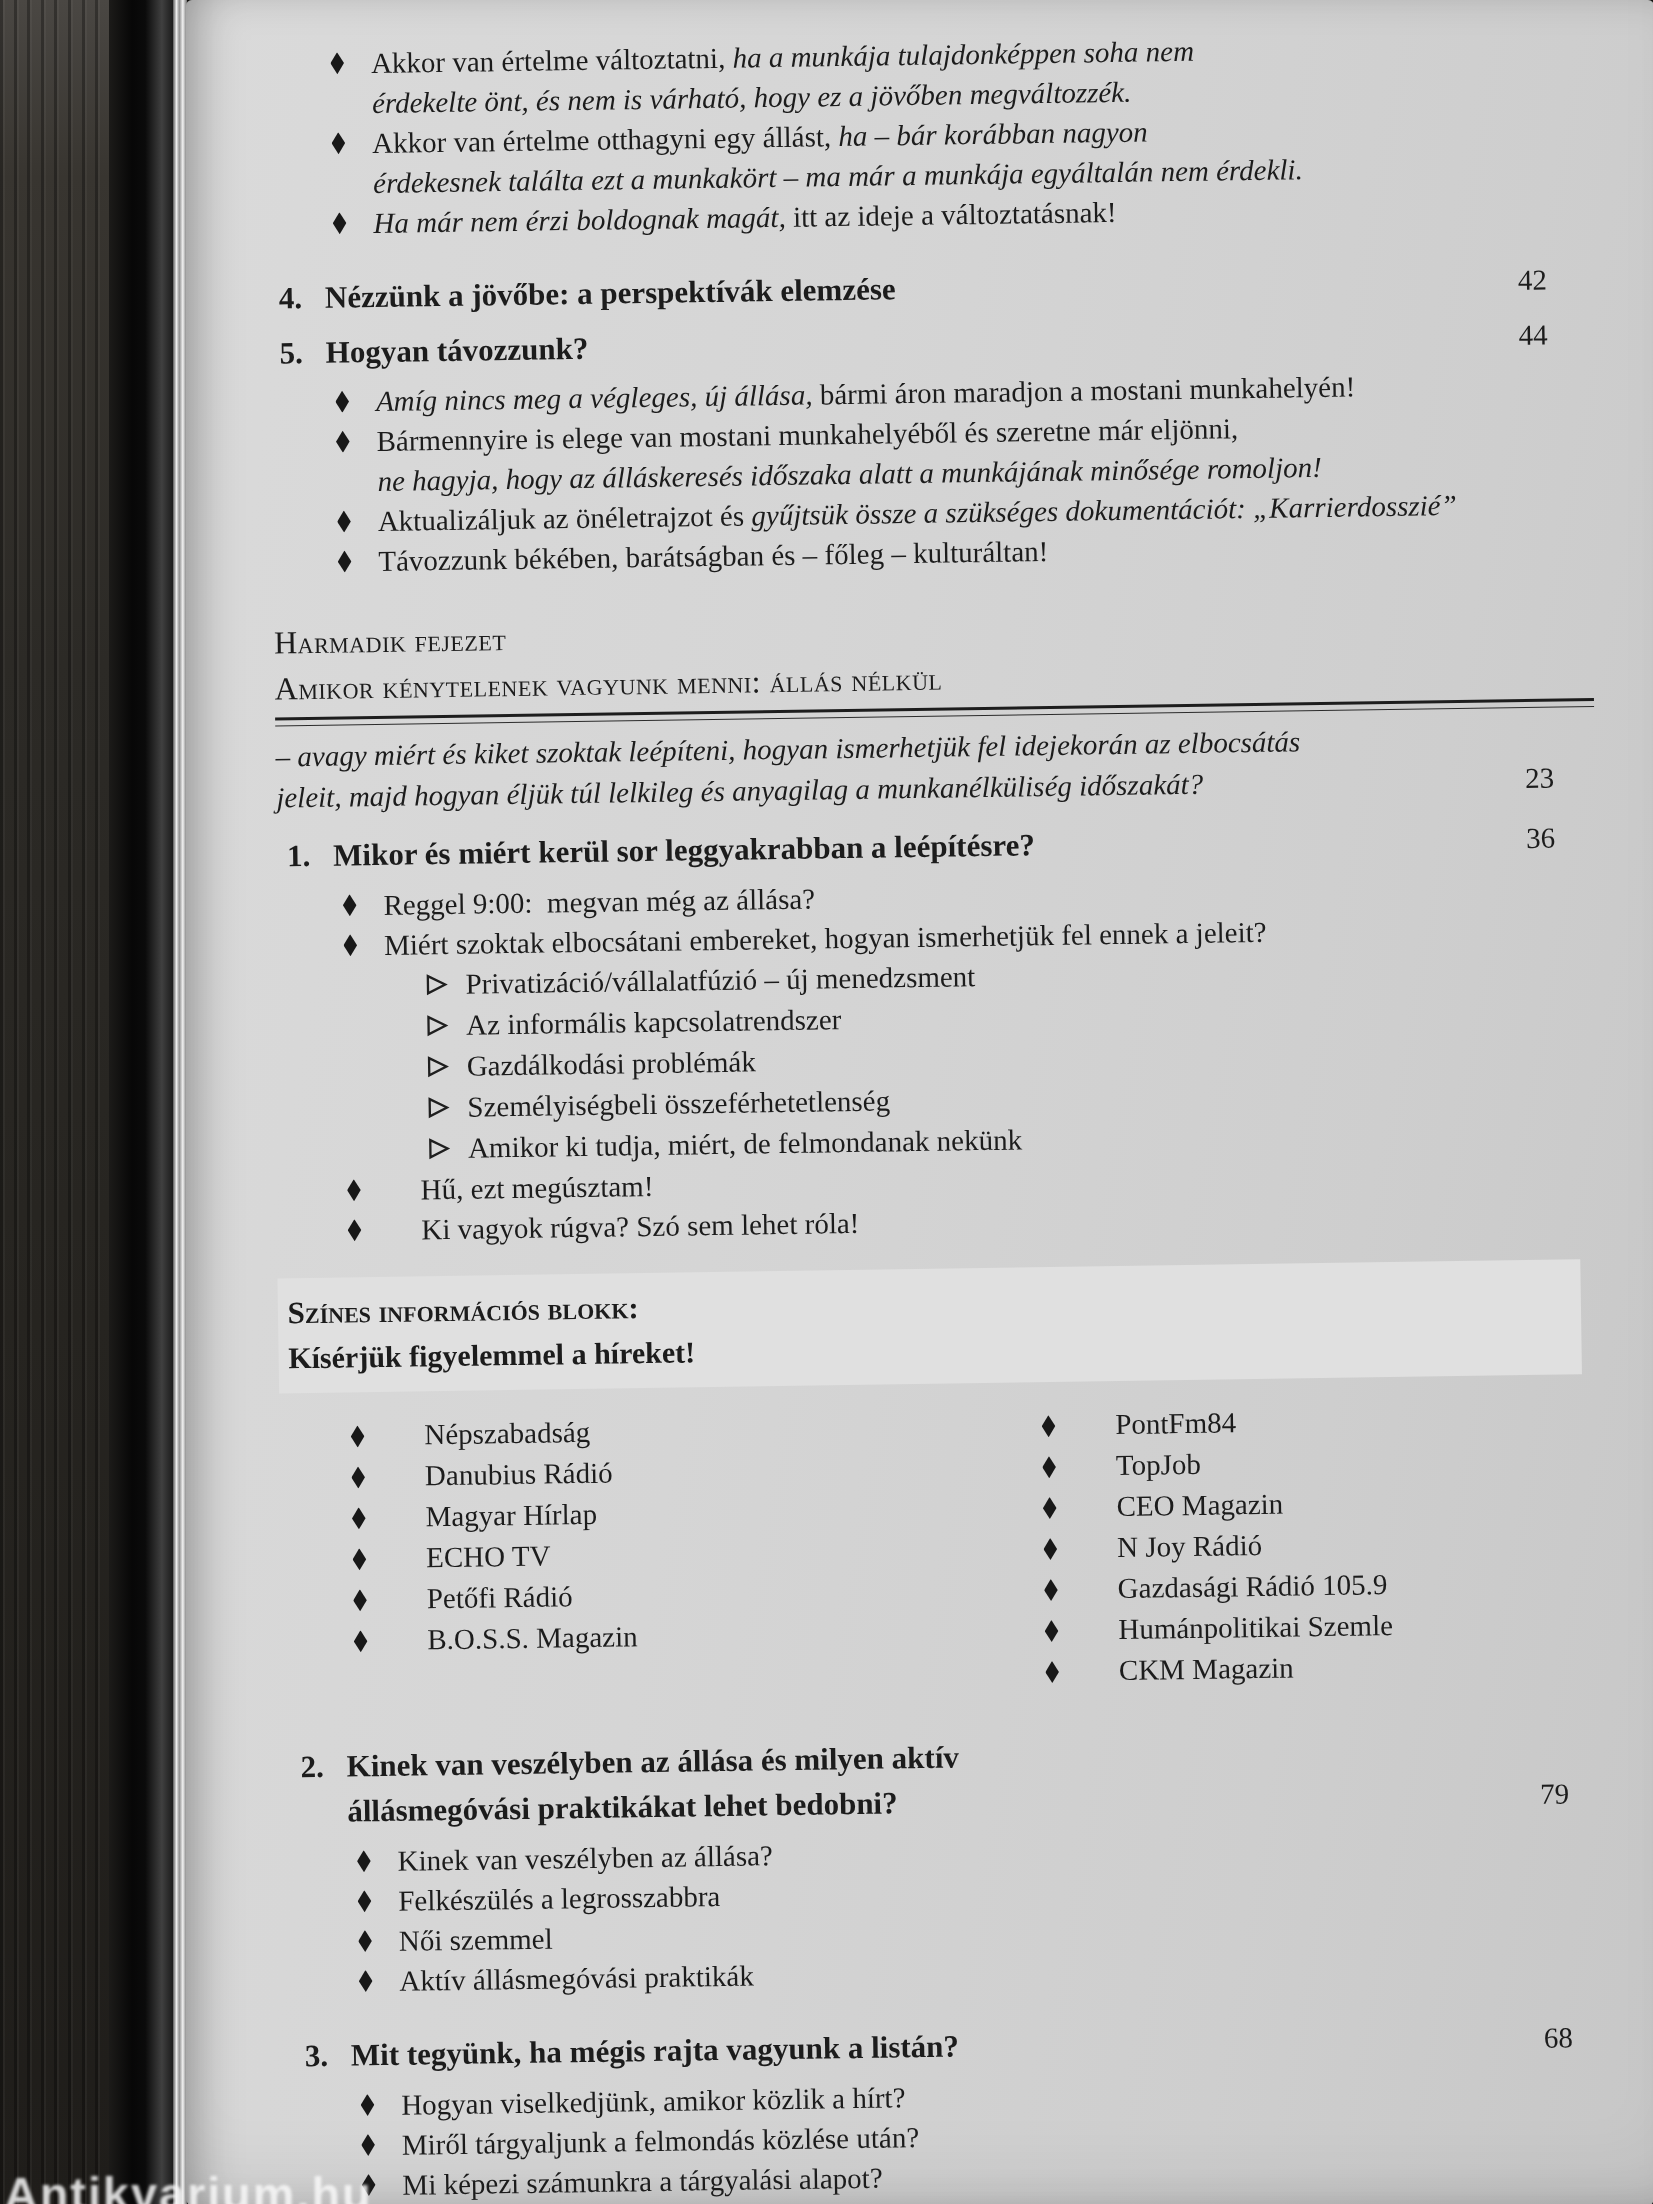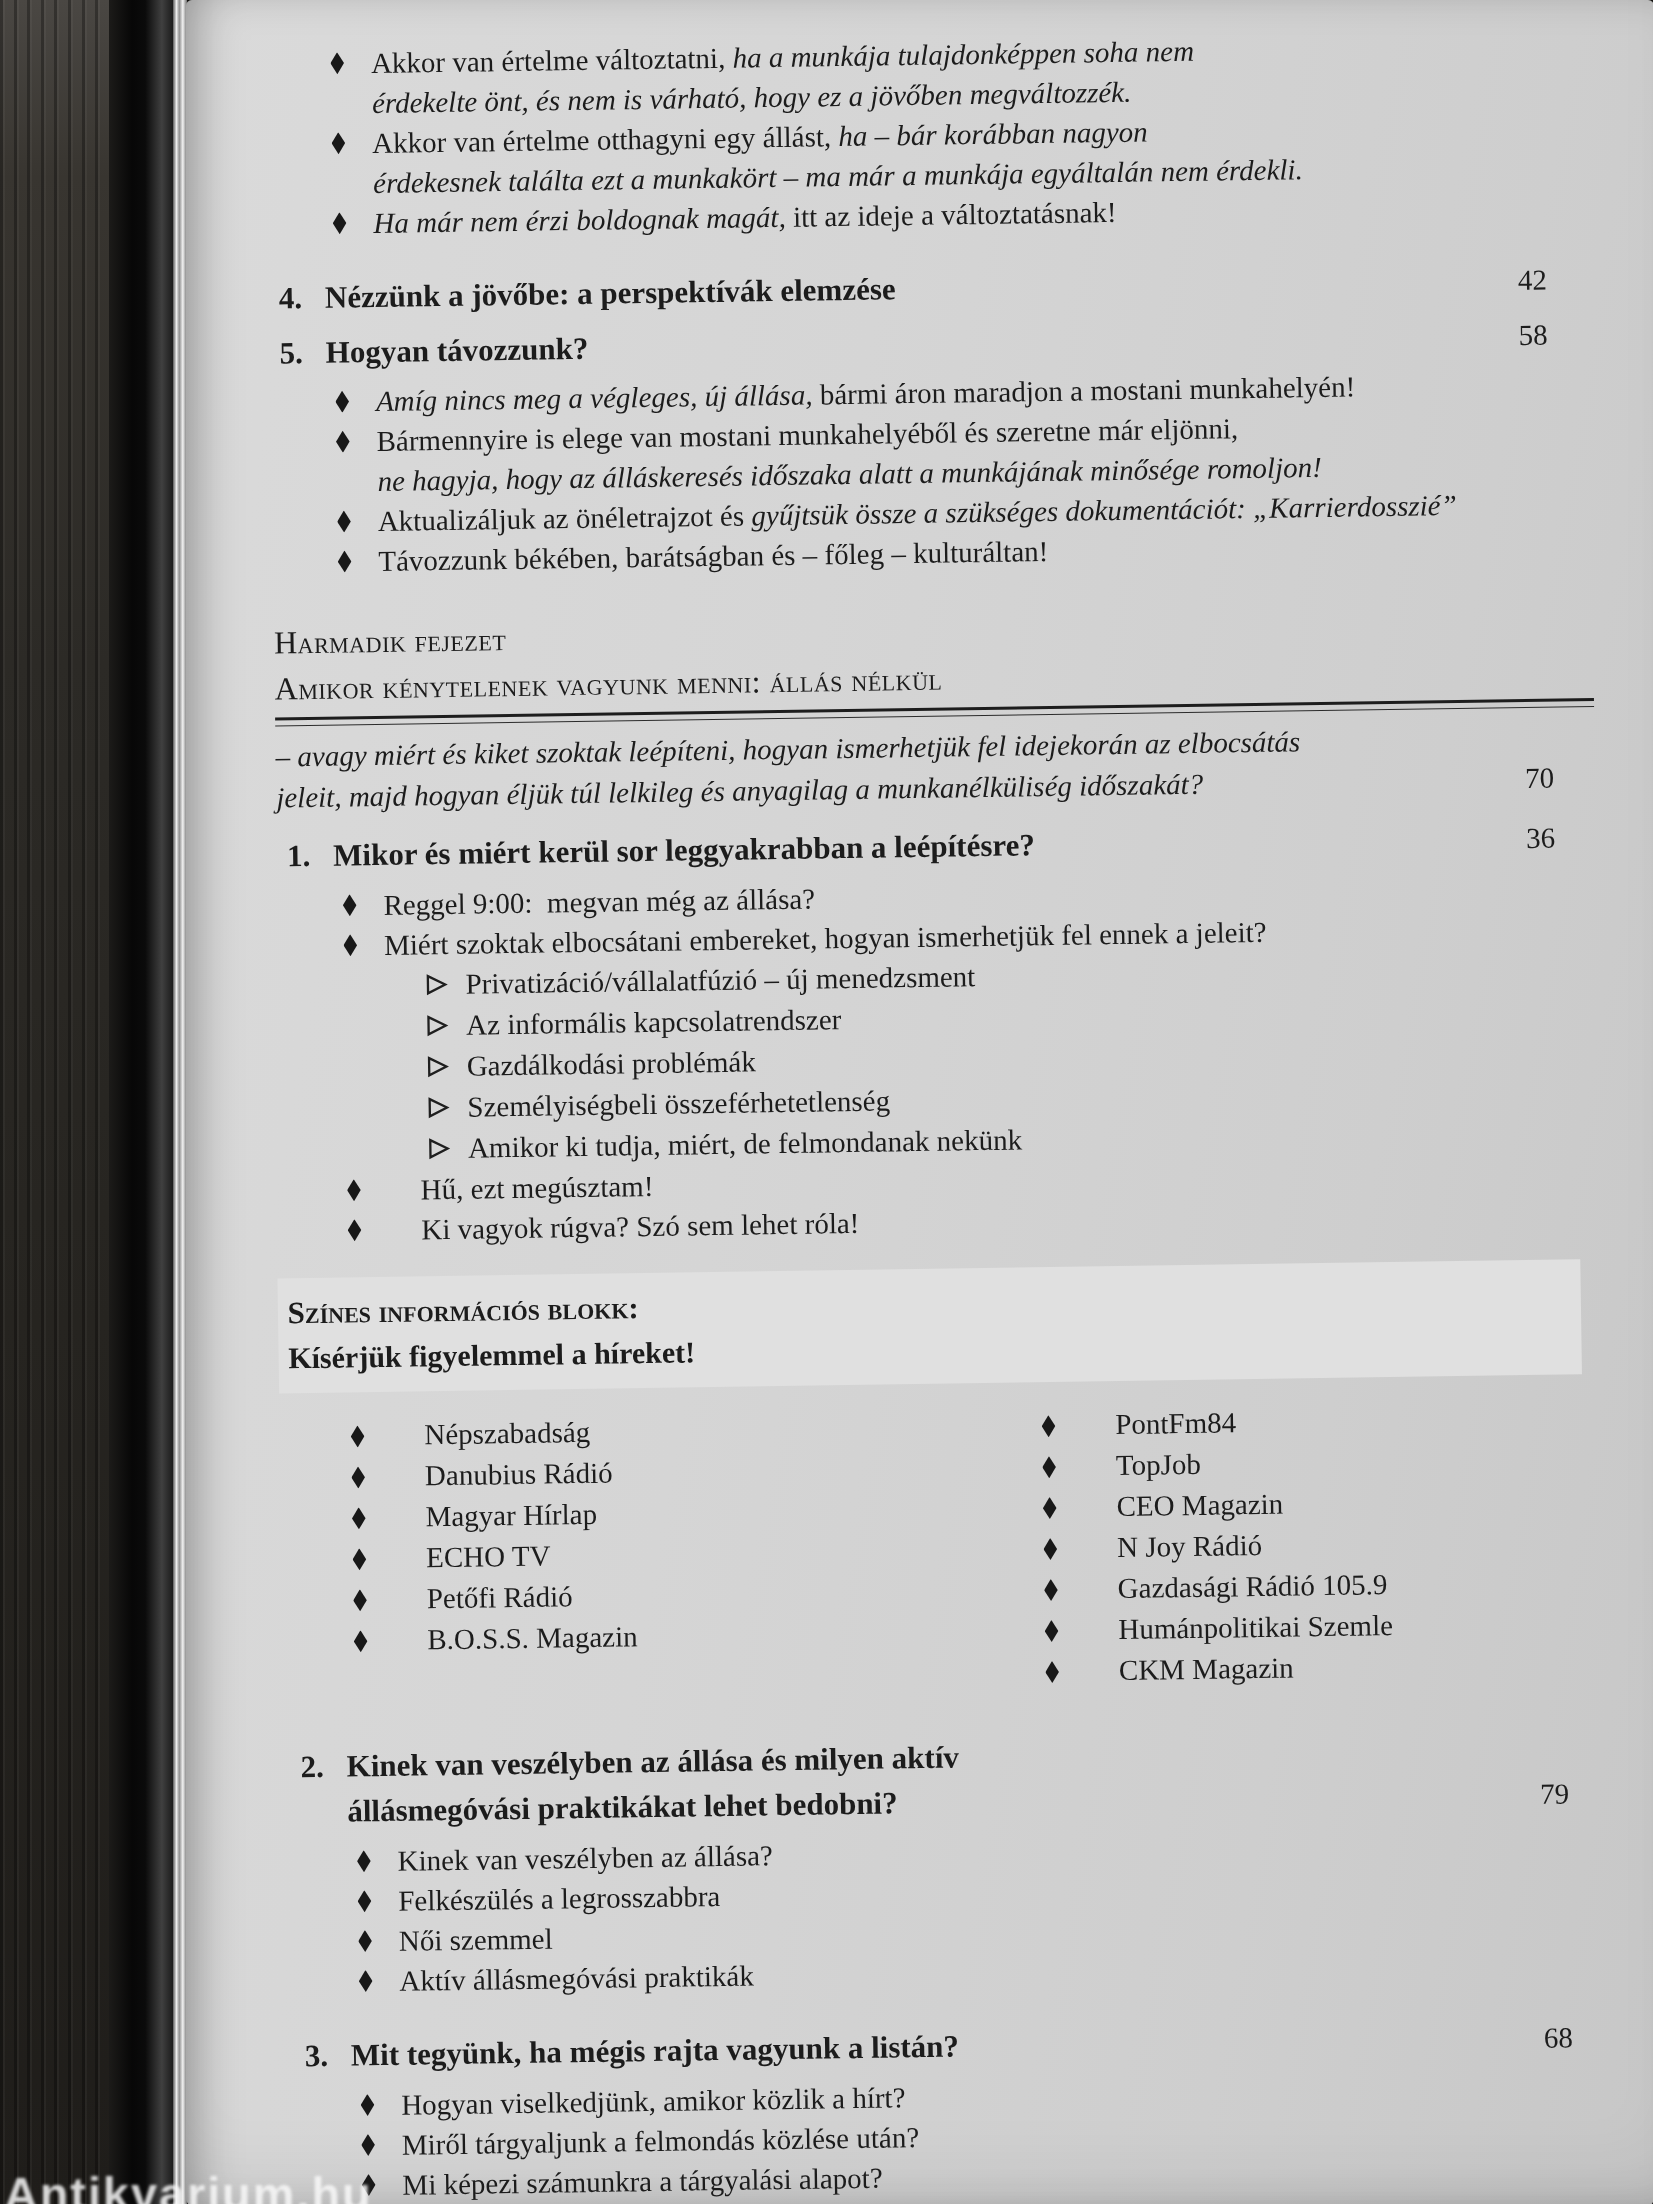--- a/index.html
+++ b/index.html
@@ -98,21 +98,21 @@
         <div class="txt"><i>Ha már nem érzi boldognak magát,</i><span> itt az ideje a változtatásnak!</span></div>
       </div>
       <div class="row num">
         <span class="no">4.</span>
         <div class="ntxt"><span>Nézzünk a jövőbe: a perspektívák elemzése</span></div>
         <span class="pg">42</span>
       </div>
       <div class="row num">
         <span class="no">5.</span>
         <div class="ntxt"><span>Hogyan távozzunk?</span></div>
-        <span class="pg">58</span>
+        <span class="pg">44</span>
       </div>
       <div class="row b1">
         <span class="dia"></span>
         <div class="txt"><i>Amíg nincs meg a végleges, új állása,</i><span> bármi áron maradjon a mostani munkahelyén!</span></div>
       </div>
       <div class="row b1">
         <span class="dia"></span>
         <div class="txt"><span>Bármennyire is elege van mostani munkahelyéből és szeretne már eljönni,</span></div>
       </div>
       <div class="row cont">
@@ -131,21 +131,21 @@
       </div>
       <div class="row chapter2">
         <div class="txt"><span>Amikor kénytelenek vagyunk menni: állás nélkül</span></div>
       </div>
       <div class="row rule"></div>
       <div class="row intro">
         <div class="ilines">
           <div class="iline"><i>– avagy miért és kiket szoktak leépíteni, hogyan ismerhetjük fel idejekorán az elbocsátás</i></div>
           <div class="iline"><i>jeleit, majd hogyan éljük túl lelkileg és anyagilag a munkanélküliség időszakát?</i></div>
         </div>
-        <span class="pg">70</span>
+        <span class="pg">23</span>
       </div>
       <div class="row num">
         <span class="no">1.</span>
         <div class="ntxt"><span>Mikor és miért kerül sor leggyakrabban a leépítésre?</span></div>
         <span class="pg">36</span>
       </div>
       <div class="row b1">
         <span class="dia"></span>
         <div class="txt"><span>Reggel 9:00:  megvan még az állása?</span></div>
       </div>

